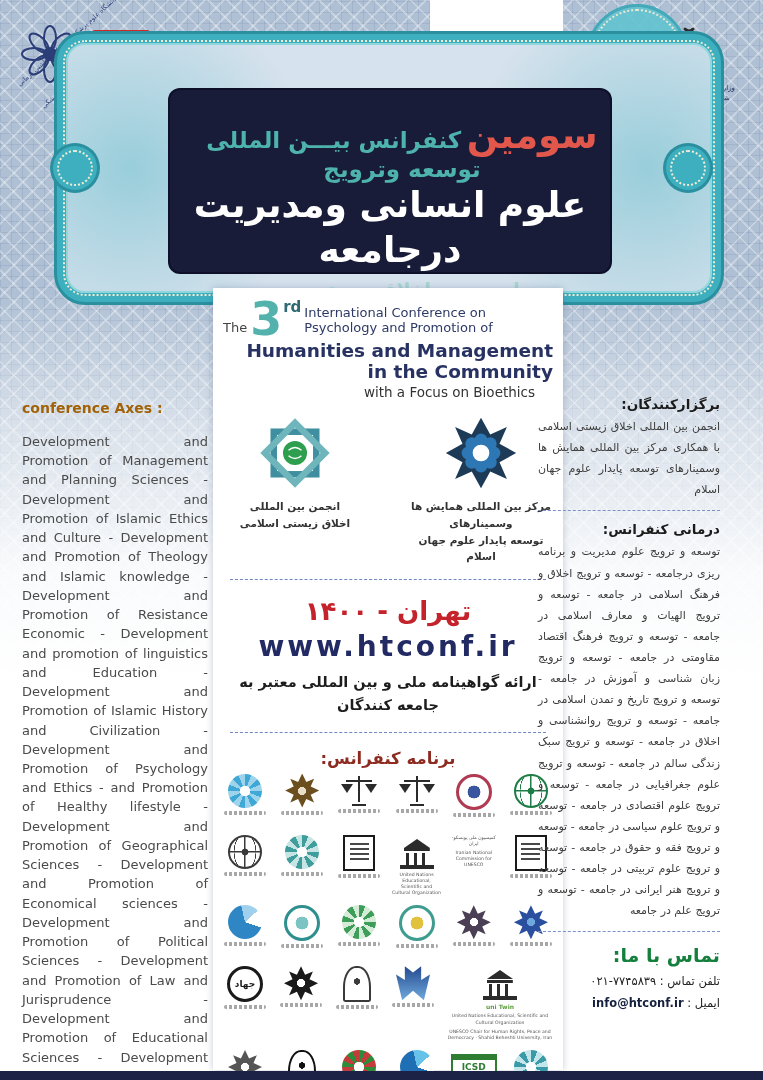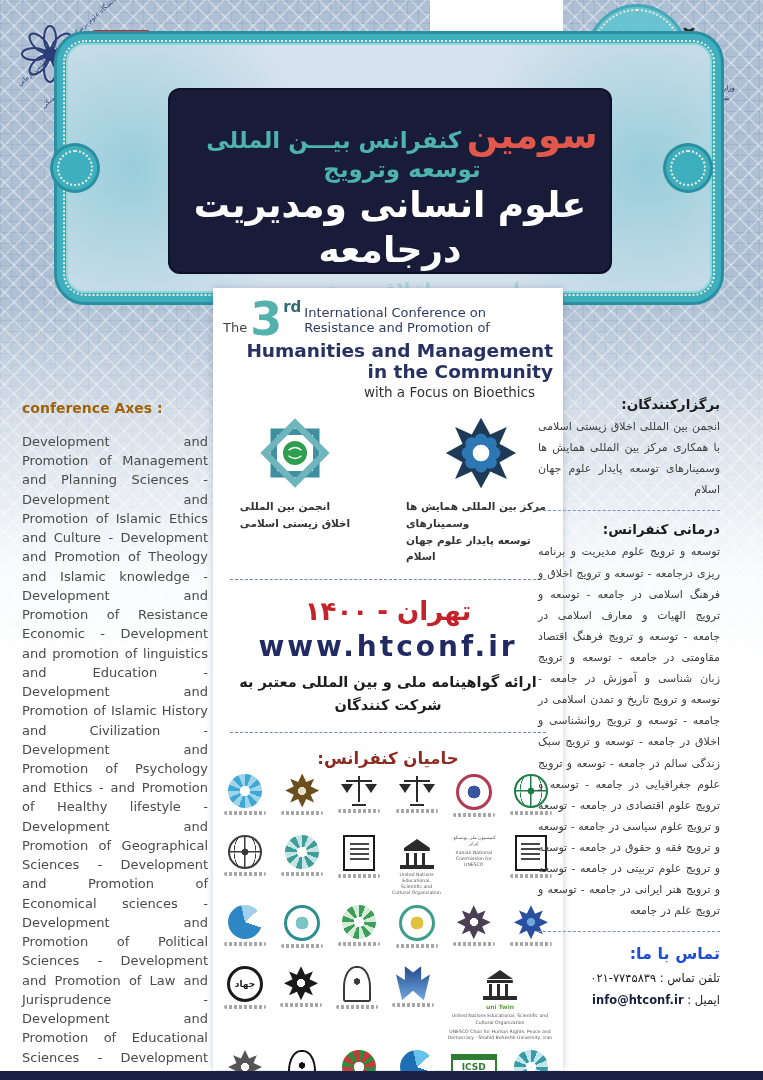--- a/index.html
+++ b/index.html
@@ -62,35 +62,35 @@
   .right-col{position:absolute;left:538px;top:396px;width:182px;direction:rtl;}
 
   
   .lc-head{font-weight:bold;font-size:14px;color:#a16207;margin-bottom:16px;}
   .lc-body{font-size:13px;line-height:1.48;color:#4a4a4a;text-align:justify;}
 
   
   .rc-head{font-weight:bold;font-size:13.5px;color:#1b1b1b;margin-bottom:4px;}
   .rc-body{font-size:11px;line-height:1.92;color:#3d3d3d;text-align:justify;}
   .r-divider{border:none;border-top:1.6px dashed #7b8fc9;margin:10px 0;}
-  .contact-head{font-weight:bold;font-size:16px;color:#1d4ed8;margin-bottom:5px;margin-top:12px;}
+  .contact-head{font-weight:bold;font-size:19px;color:#15803d;margin-bottom:5px;margin-top:12px;}
   .contact-line{font-size:11.5px;color:#222;line-height:1.9;}
   .contact-line b{color:#16203f;}
 
   
   .title-row{display:flex;align-items:flex-end;justify-content:center;gap:3px;margin-top:2px;}
   .t-the{font-size:13px;color:#444;margin-bottom:3px;}
   .t-num{font-size:46px;font-weight:bold;color:#53b2ac;line-height:.78;}
   .t-ord{font-size:15px;font-weight:bold;color:#2f6b70;margin-bottom:22px;margin-left:-2px;}
   .t-line1{font-size:13px;color:#2e3a66;margin-bottom:3px;}
   .t-line2{font-size:18.5px;font-weight:bold;color:#273262;text-align:right;margin-top:2px;}
   .t-line3{font-size:13.5px;color:#333;align-self:flex-end;margin-right:18px;margin-top:2px;}
   .org-row{display:flex;justify-content:center;gap:36px;margin-top:16px;}
   .org{display:flex;flex-direction:column;align-items:center;width:150px;}
-  .org-cap{direction:rtl;font-size:10.5px;font-weight:bold;color:#333;text-align:left;
+  .org-cap{direction:rtl;font-size:10.5px;font-weight:bold;color:#333;text-align:center;
       line-height:1.6;margin-top:8px;}
   .c-divider{border:none;border-top:1.8px dashed #6f86c2;width:96%;margin:14px 0 8px;}
   .tehran{direction:rtl;font-weight:bold;font-size:26px;color:#c4232b;margin-top:8px;}
   .site{font-weight:bold;font-size:28px;color:#222a63;letter-spacing:3px;margin-top:4px;}
   .cert{direction:rtl;font-weight:bold;font-size:14.5px;color:#1d1d1d;text-align:center;
       line-height:1.6;margin-top:8px;}
   .sp-head{direction:rtl;font-weight:bold;font-size:16.5px;color:#8e2b21;margin:8px 0 6px;}
 
   
   .sp-grid{width:336px;display:flex;flex-direction:column;gap:9px;}
@@ -209,21 +209,21 @@
     <div class="l2">علوم انسانی ومدیریت درجامعه</div>
     <div class="l3">بامحوریت اخلاق زیستی</div>
   </div>
 
   <div class="center-col">
 
     <div class="title-row">
       <span class="t-the">The</span>
       <span class="t-num">3</span>
       <span class="t-ord">rd</span>
-      <span class="t-line1">International Conference on Resistance and Promotion of</span>
+      <span class="t-line1">International Conference on Psychology and Promotion of</span>
     </div>
     <div class="t-line2">Humanities and Management in the Community</div>
     <div class="t-line3">with a Focus on Bioethics</div>
 
     <div class="org-row">
       <div class="org">
         <svg width="74" height="74" viewBox="0 0 80 80">
           <rect x="17" y="17" width="46" height="46" fill="none" stroke="#3f8fa0" stroke-width="7"></rect>
           <rect x="17" y="17" width="46" height="46" fill="none" stroke="#6fb6bc" stroke-width="7" transform="rotate(45 40 40)"></rect>
           <circle cx="40" cy="40" r="13" fill="#2e9e4f"></circle>
@@ -255,26 +255,26 @@
         </div>
       </div>
     </div>
 
     <hr class="c-divider">
 
     <div class="tehran">تهران - ۱۴۰۰</div>
     <div class="site">www.htconf.ir</div>
     <div class="cert">
       <span>ارائه گواهینامه ملی و بین المللی معتبر به</span><br>
-      <span>شرکت کنندگان</span>
+      <span>جامعه کنندگان</span>
     </div>
 
     <hr class="c-divider">
 
-    <div class="sp-head">حامیان کنفرانس:</div>
+    <div class="sp-head">برنامه کنفرانس:</div>
     <div class="sp-grid">
         <div class="sp-row">
           <div class="sp-cell">
             <div class="logo logo-flower" style="--c: #3fa8d6; --c2: #9ed3ec;"></div>
             <div class="sp-squiggle"></div>
           </div>
           <div class="sp-cell">
             <div class="logo logo-star8" style="--c: #6b4f1f; --c2: #e8dfc8;"></div>
             <div class="sp-squiggle"></div>
           </div>

